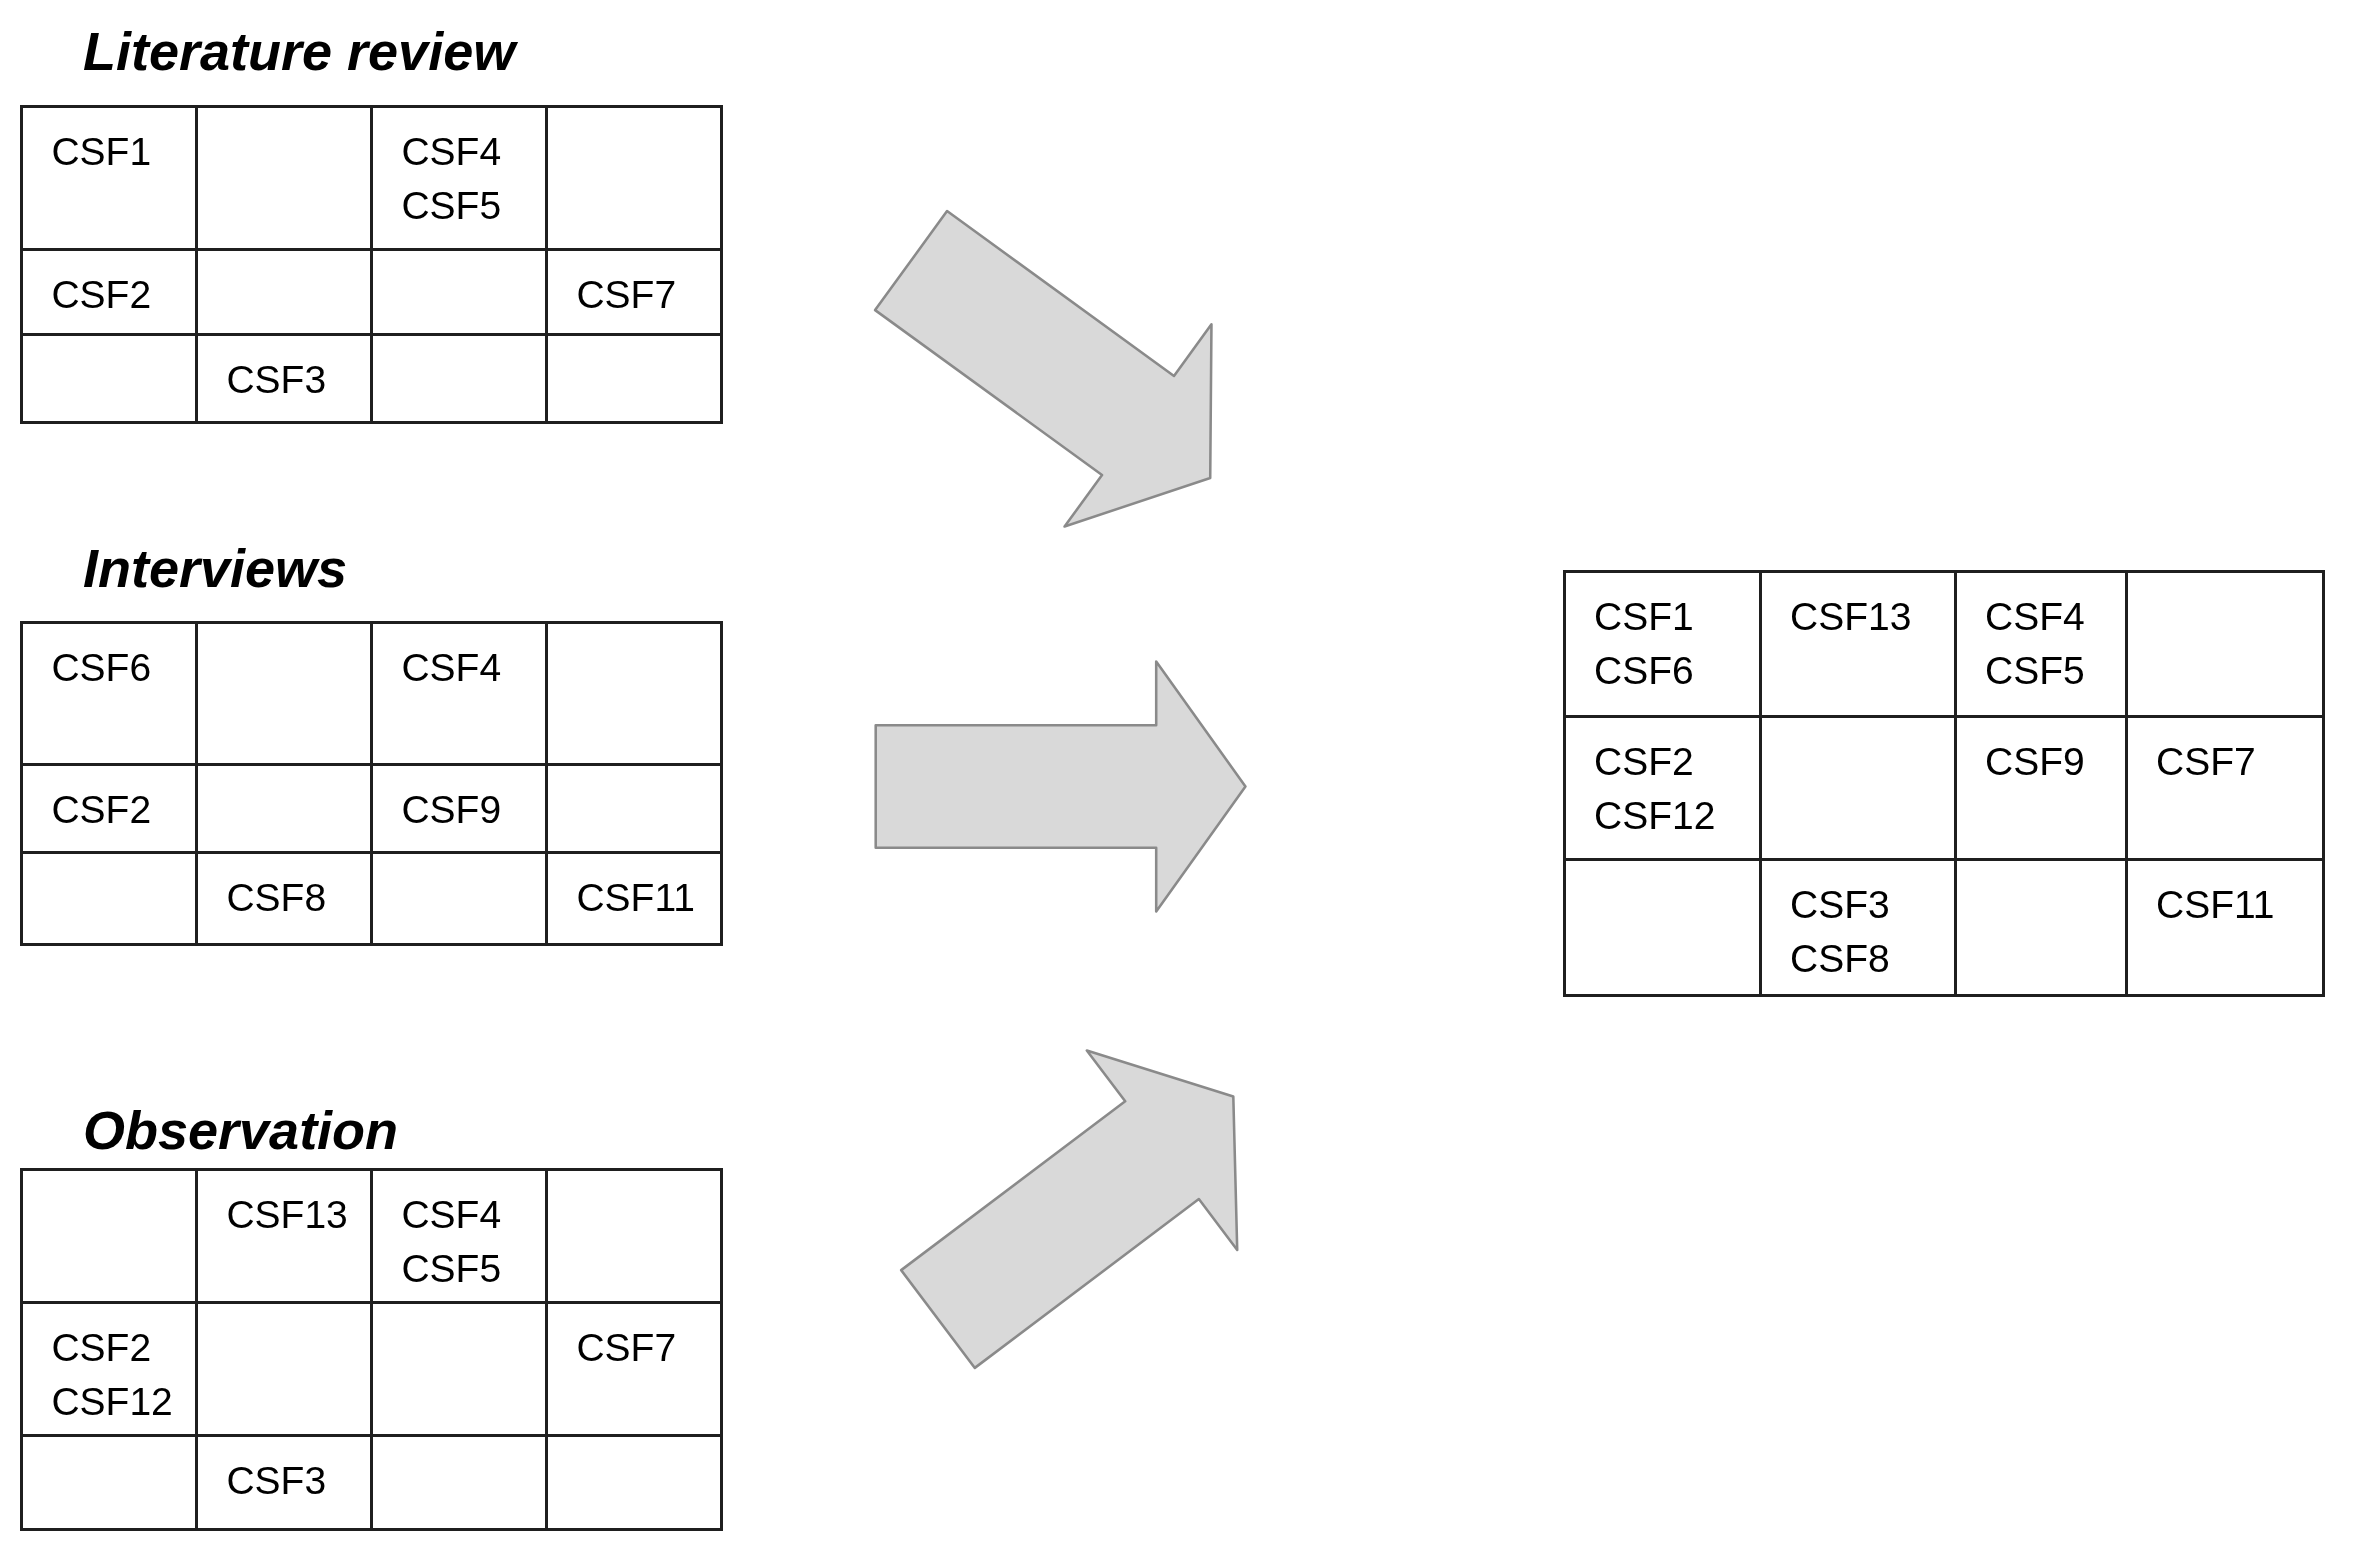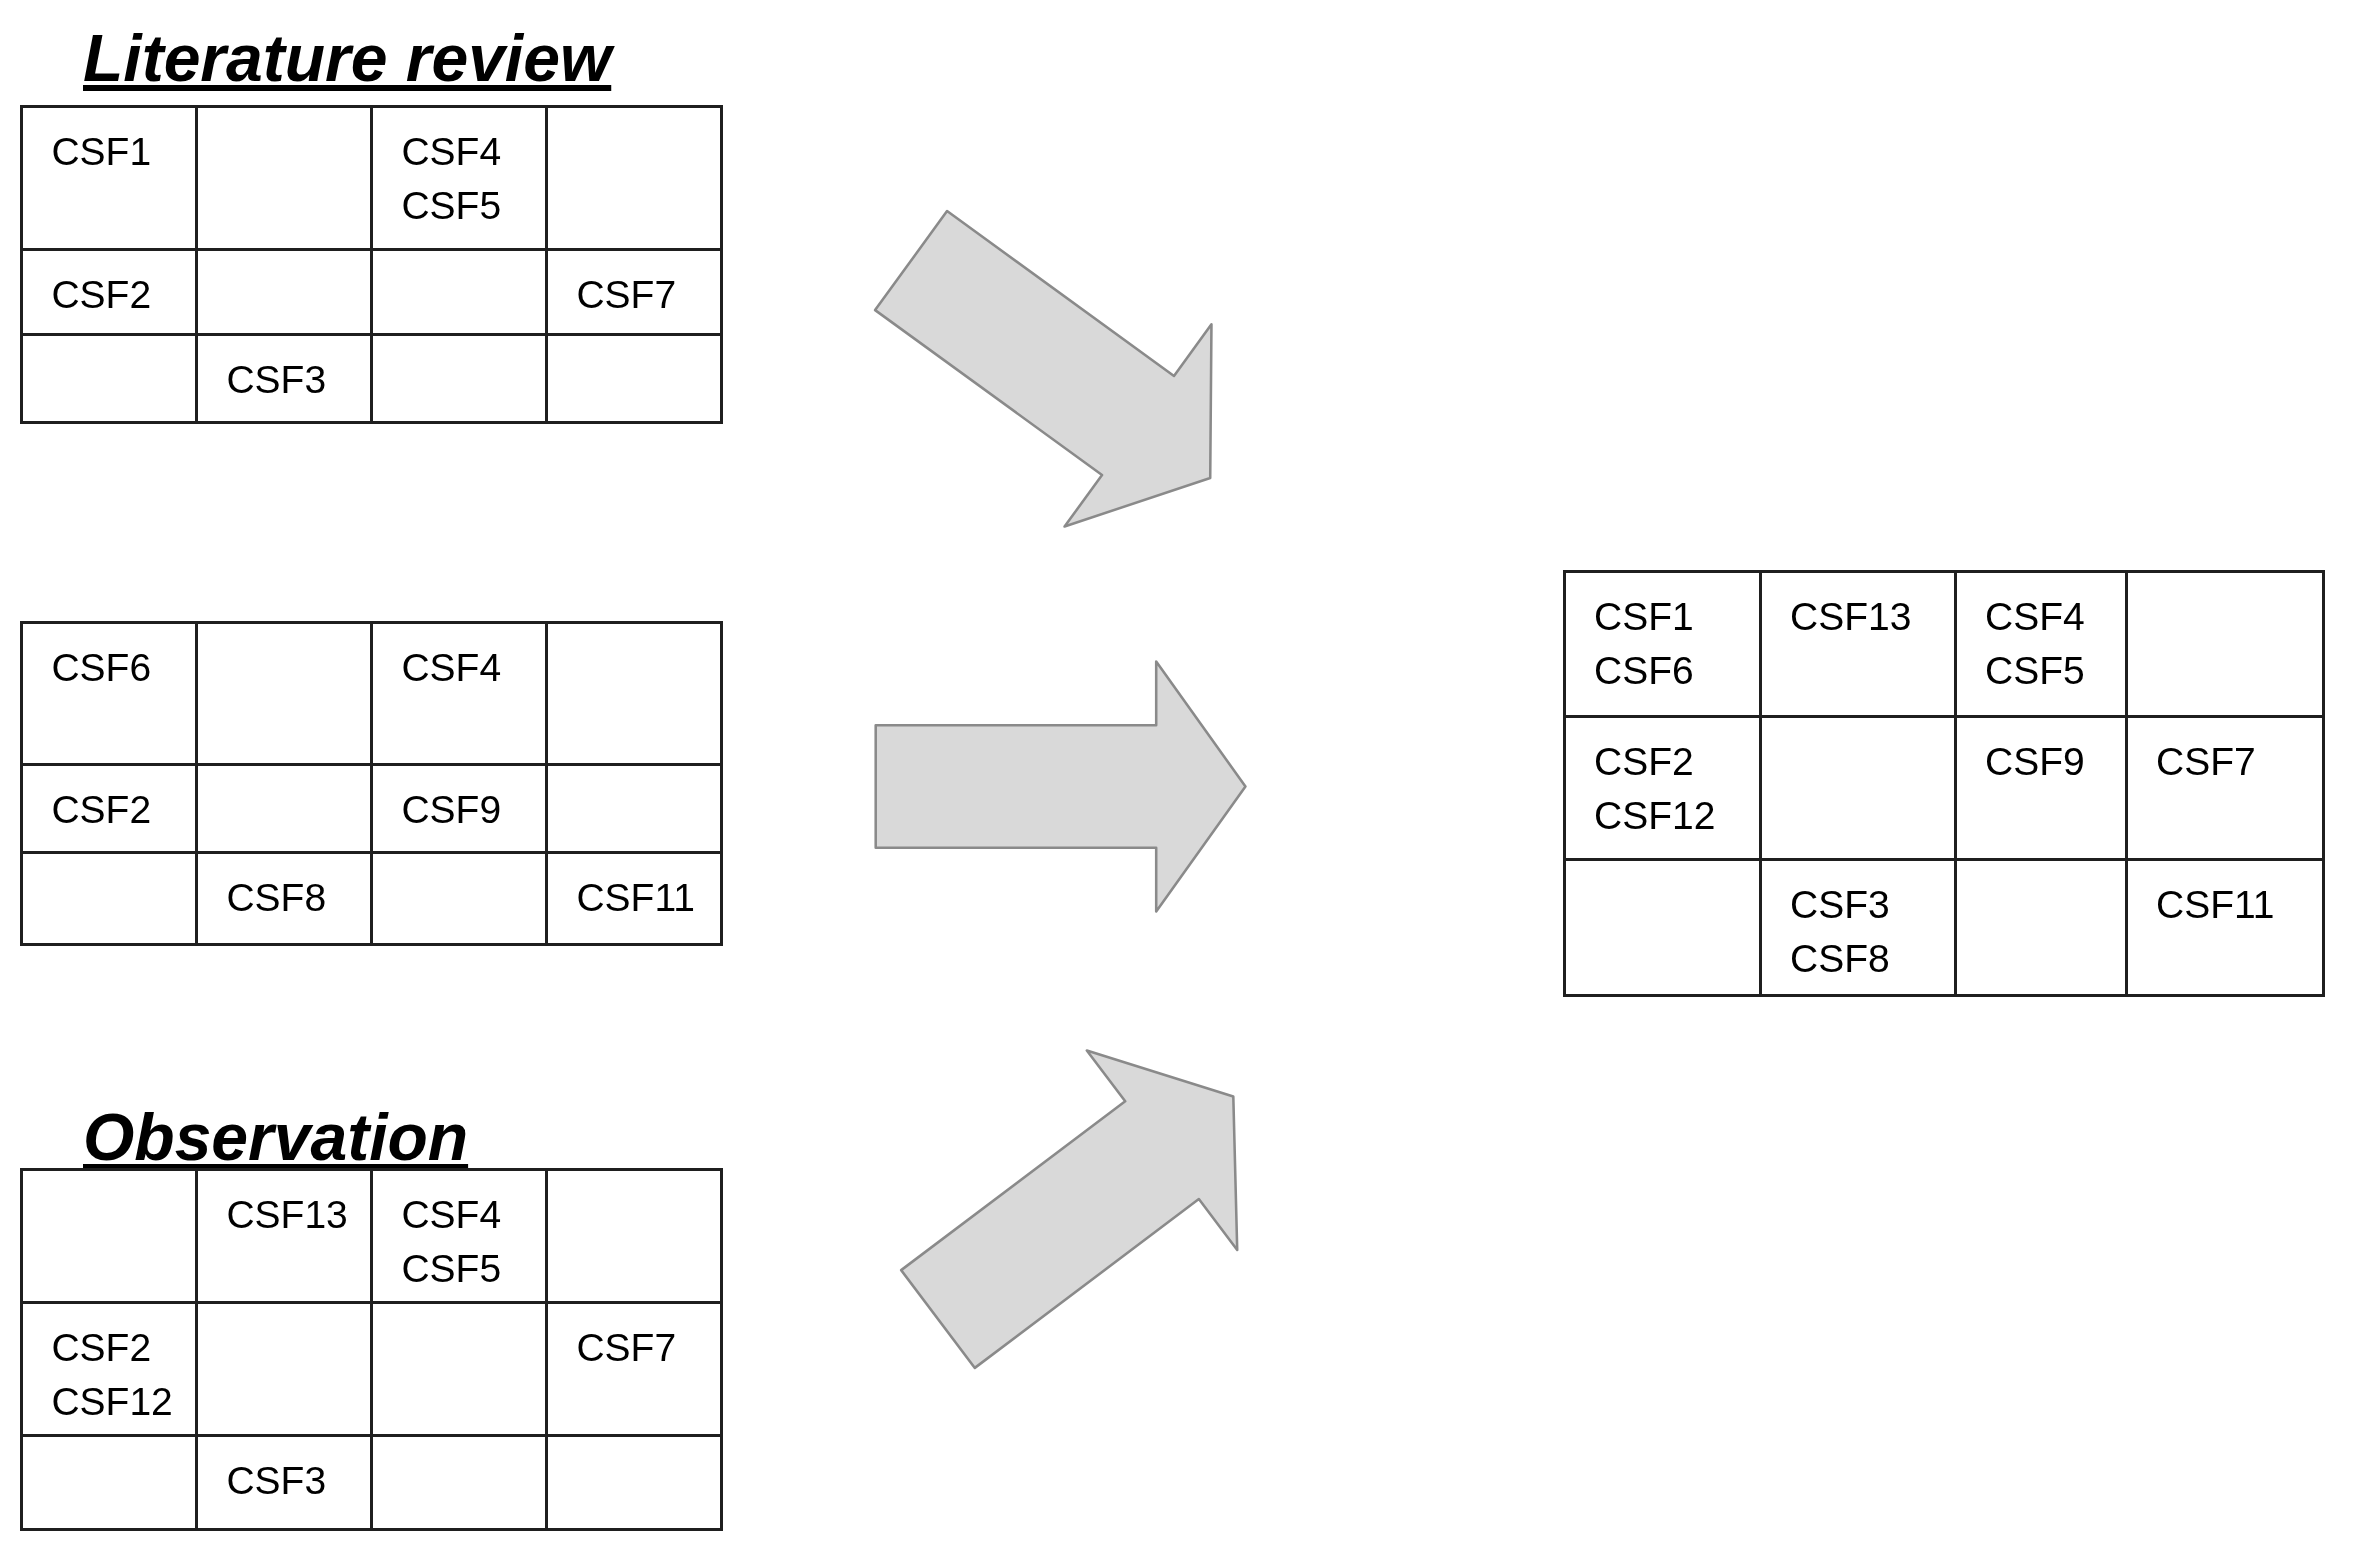--- a/index.html
+++ b/index.html
@@ -17,24 +17,23 @@
     background:var(--page-bg);
     overflow:hidden;
     font-family:"Liberation Sans",sans-serif;
     color:var(--text-color);
   }
   .src-title{
     position:absolute;
     left:83px;
     font-style:italic;
     font-weight:bold;
-    font-size:66px;
+    font-size:54px;
     line-height:1.1;
     white-space:nowrap;
-    text-decoration:underline;
   }
   #title-1{top:22px;}
   #title-2{top:539px;}
   #title-3{top:1101px;}
   .result-title{
     position:absolute;
     left:1553px;top:410px;
     font-style:italic;
     font-weight:bold;
     font-size:75px;
@@ -115,20 +114,21 @@
       </tr>
       <tr>
         <td></td>
         <td>CSF3</td>
         <td></td>
         <td></td>
       </tr>
     </tbody>
   </table>
 
+  <div class="src-title" id="title-2">Interviews</div>
   <table class="grid-table src-table" id="table-2">
     <colgroup>
         <col style="width:25%">
         <col style="width:25%">
         <col style="width:25%">
         <col style="width:25%">
       </colgroup>
     <tbody>
       <tr>
         <td>CSF6</td>

